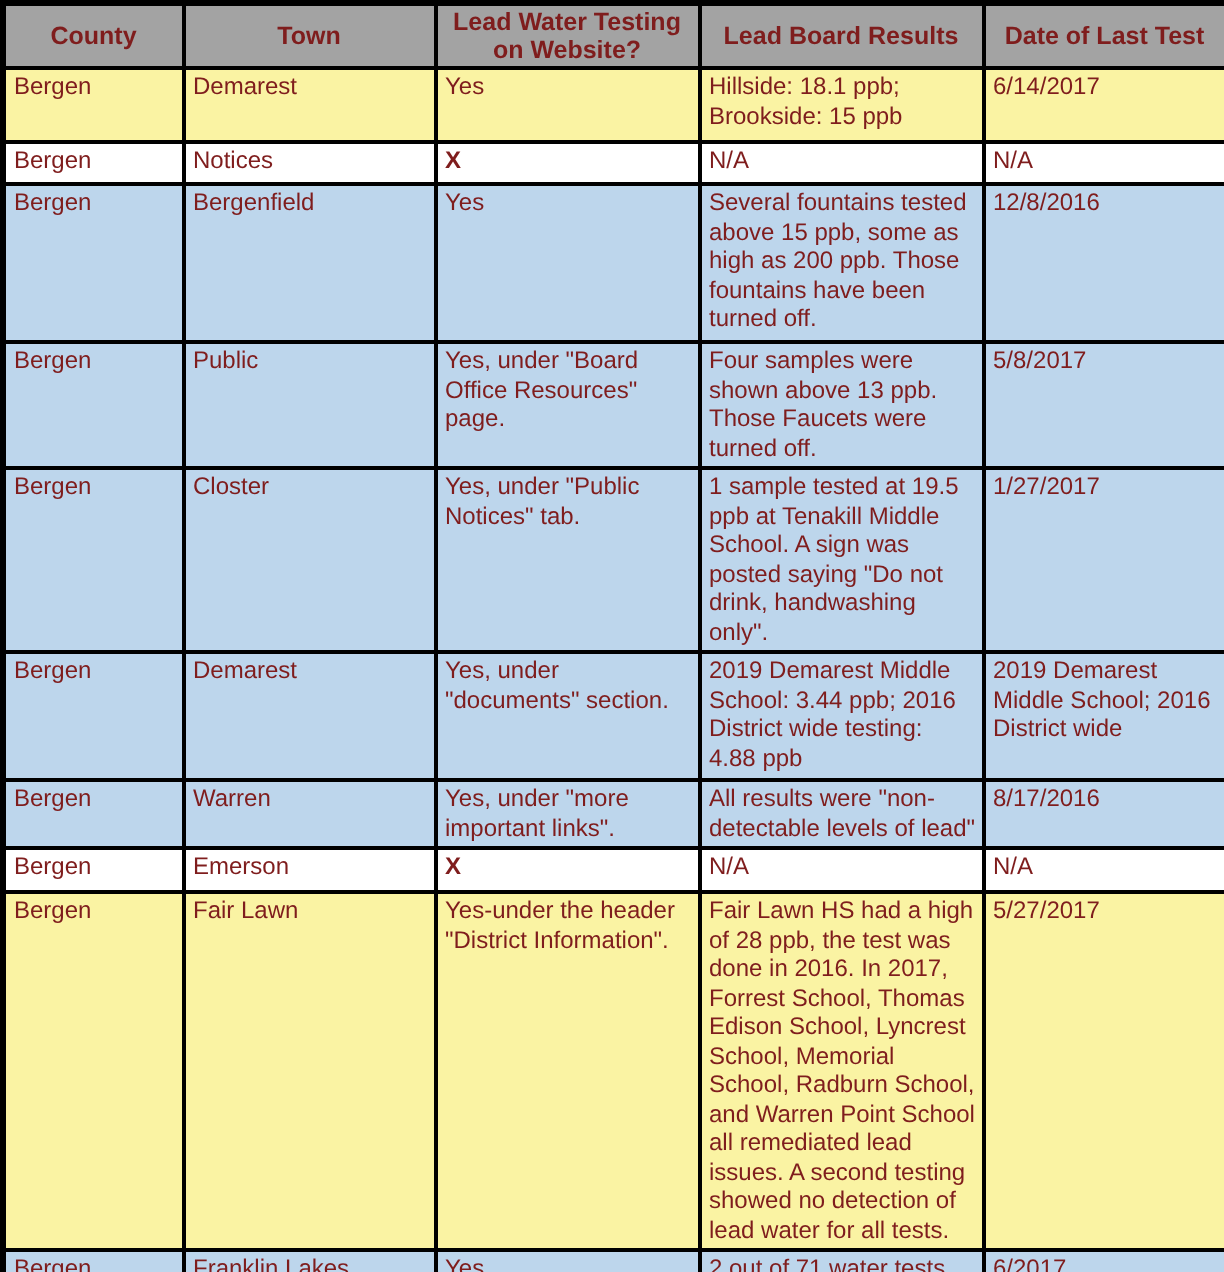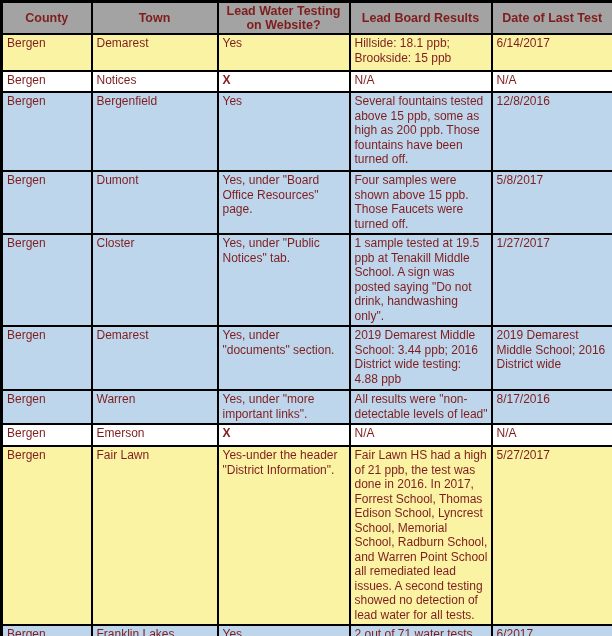--- a/index.html
+++ b/index.html
@@ -80,23 +80,23 @@
       </tr>
       <tr class="r2" style="background: rgb(189, 214, 236);">
         <td>Bergen</td>
         <td>Bergenfield</td>
         <td>Yes</td>
         <td>Several fountains tested above 15 ppb, some as high as 200 ppb. Those fountains have been turned off.</td>
         <td>12/8/2016</td>
       </tr>
       <tr class="r3" style="background: rgb(189, 214, 236);">
         <td>Bergen</td>
-        <td>Dumont</td>
+        <td>Public</td>
         <td>Yes, under "Board Office Resources" page.</td>
-        <td>Four samples were shown above 15 ppb. Those Faucets were turned off.</td>
+        <td>Four samples were shown above 13 ppb. Those Faucets were turned off.</td>
         <td>5/8/2017</td>
       </tr>
       <tr class="r4" style="background: rgb(189, 214, 236);">
         <td>Bergen</td>
         <td>Closter</td>
         <td>Yes, under "Public Notices" tab.</td>
         <td>1 sample tested at 19.5 ppb at Tenakill Middle School. A sign was posted saying "Do not drink, handwashing only".</td>
         <td>1/27/2017</td>
       </tr>
       <tr class="r5" style="background: rgb(189, 214, 236);">
@@ -117,21 +117,21 @@
         <td>Bergen</td>
         <td>Emerson</td>
         <td class="x-mark">X</td>
         <td>N/A</td>
         <td>N/A</td>
       </tr>
       <tr class="r8" style="background: rgb(250, 243, 163);">
         <td>Bergen</td>
         <td>Fair Lawn</td>
         <td>Yes-under the header "District Information".</td>
-        <td>Fair Lawn HS had a high of 21 ppb, the test was done in 2016. In 2017, Forrest School, Thomas Edison School, Lyncrest School, Memorial School, Radburn School, and Warren Point School all remediated lead issues. A second testing showed no detection of lead water for all tests.</td>
+        <td>Fair Lawn HS had a high of 28 ppb, the test was done in 2016. In 2017, Forrest School, Thomas Edison School, Lyncrest School, Memorial School, Radburn School, and Warren Point School all remediated lead issues. A second testing showed no detection of lead water for all tests.</td>
         <td>5/27/2017</td>
       </tr>
       <tr class="r9" style="background: rgb(189, 214, 236);">
         <td>Bergen</td>
         <td>Franklin Lakes</td>
         <td>Yes</td>
         <td>2 out of 71 water tests indicated levels above 15</td>
         <td>6/2017</td>
       </tr>
     </tbody>

